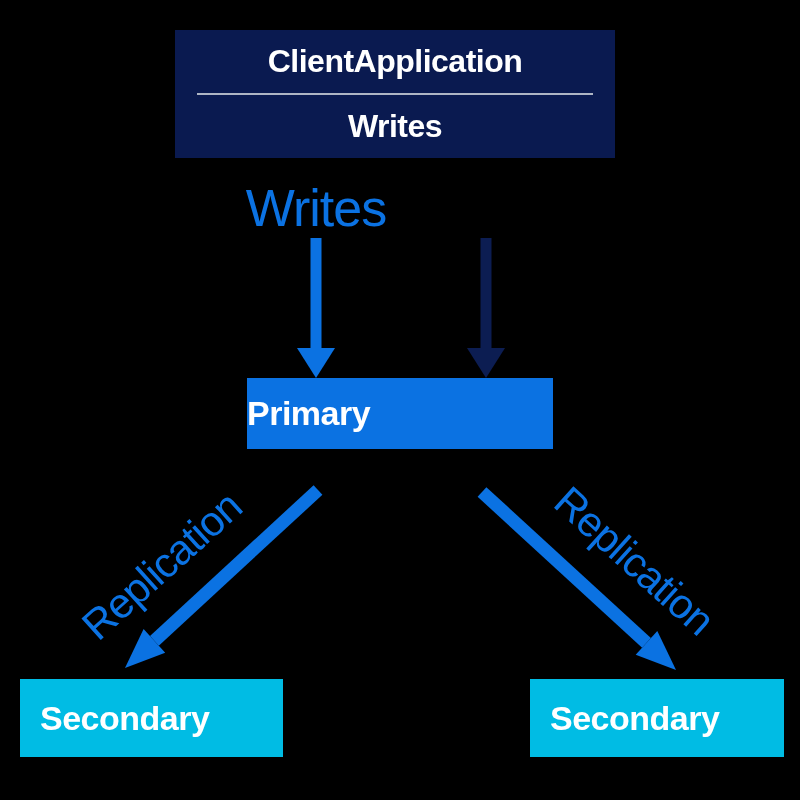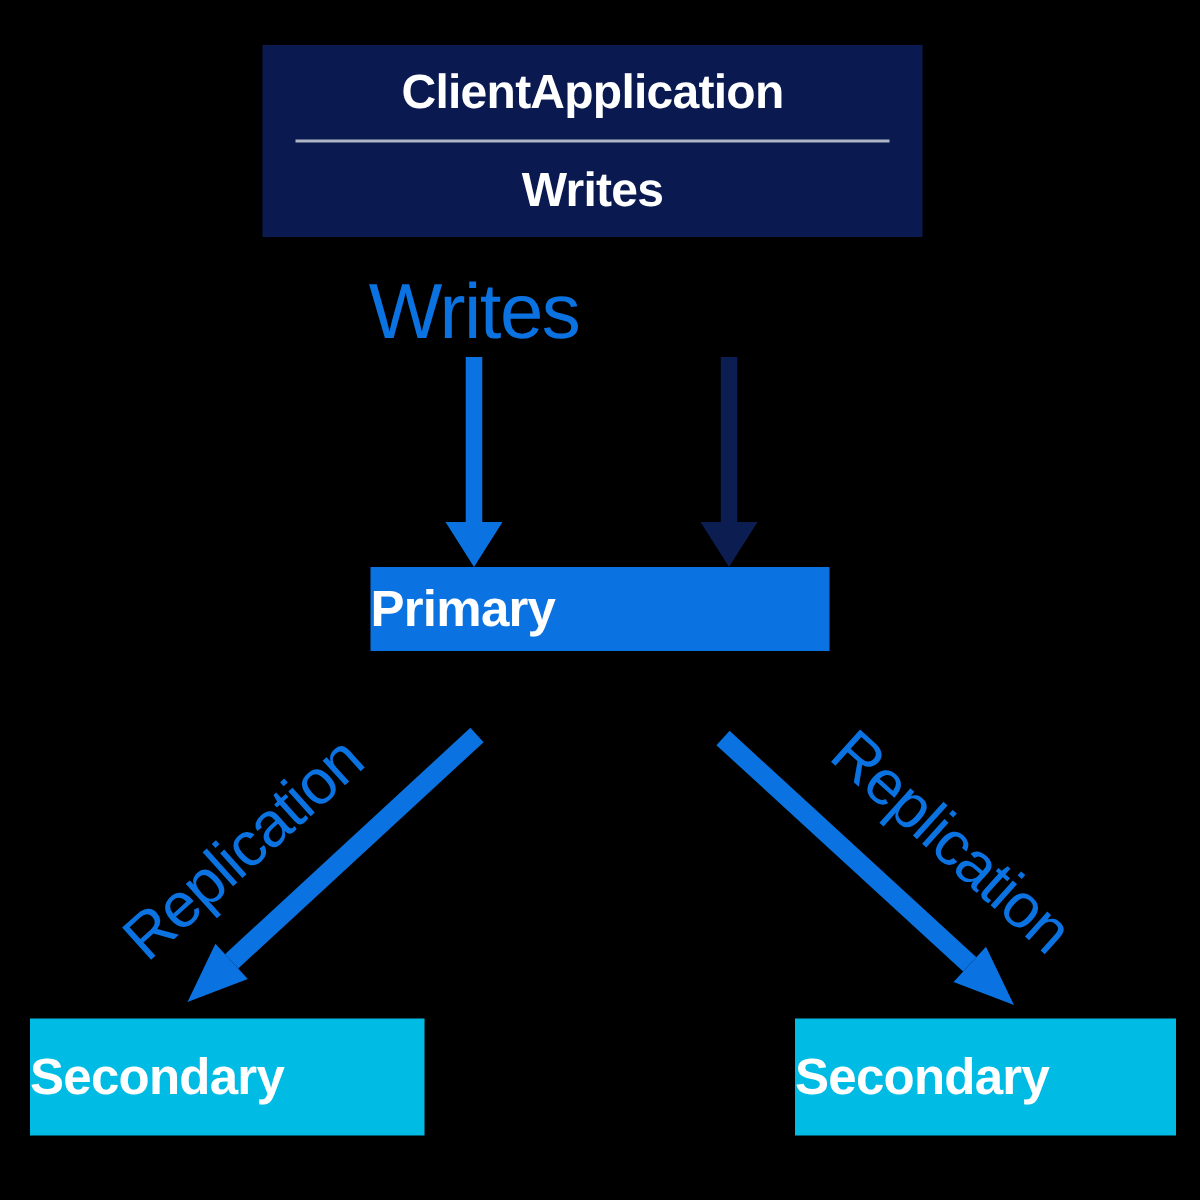--- a/index.html
+++ b/index.html
@@ -47,30 +47,31 @@
     align-self: stretch;
     height: 2px;
     background: #AEB5C4;
     margin: 0 22px;
   }
   
   .primary-box {
     left: 247px;
     top: 378px;
     width: 306px;
-    height: 56px;
+    height: 71px;
     background: #0B72E2;
     font-size: 34px;
     letter-spacing: -0.5px;
   }
   
   .secondary-box {
     background: #00BCE4;
     font-size: 34px;
     letter-spacing: -0.5px;
+    padding-left: 20px;
   }
   .sec-left  { left: 20px;  top: 679px; width: 263px; height: 78px; }
   .sec-right { left: 530px; top: 679px; width: 254px; height: 78px; }
   
   .flow-label {
     position: absolute;
     transform: translate(-50%, -50%);
     font-size: 52px;
     letter-spacing: -1px;
     white-space: nowrap;

